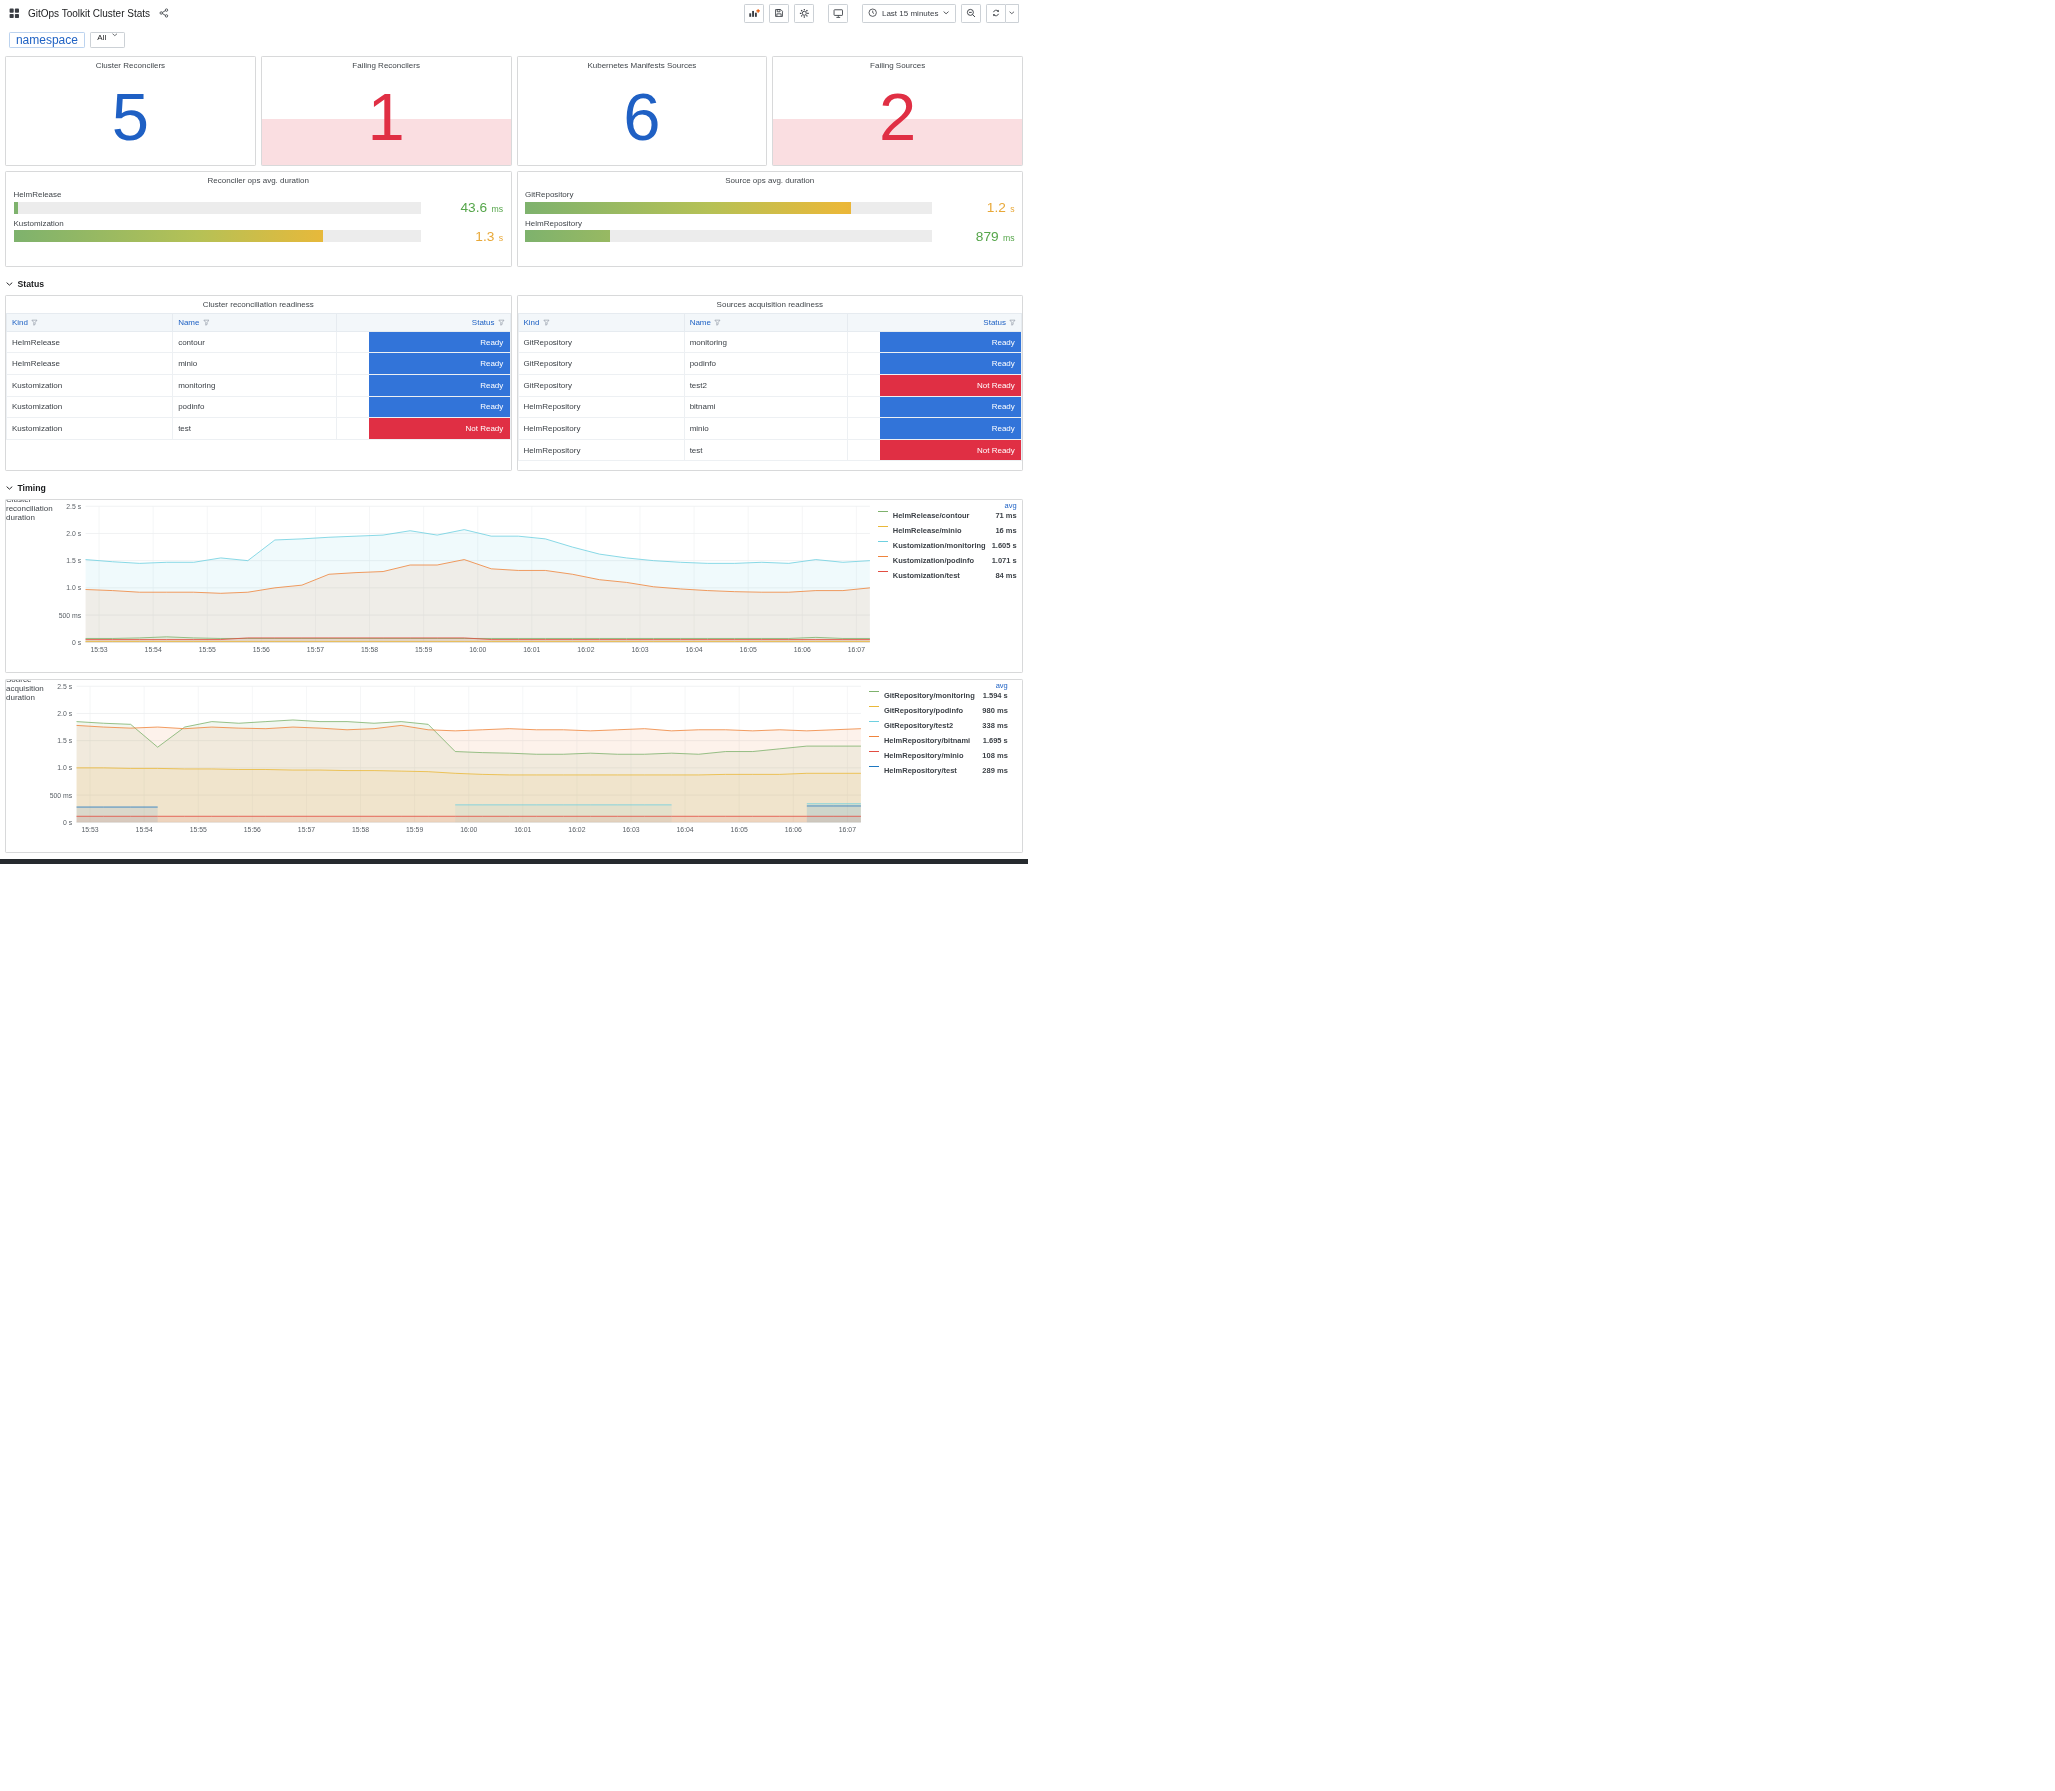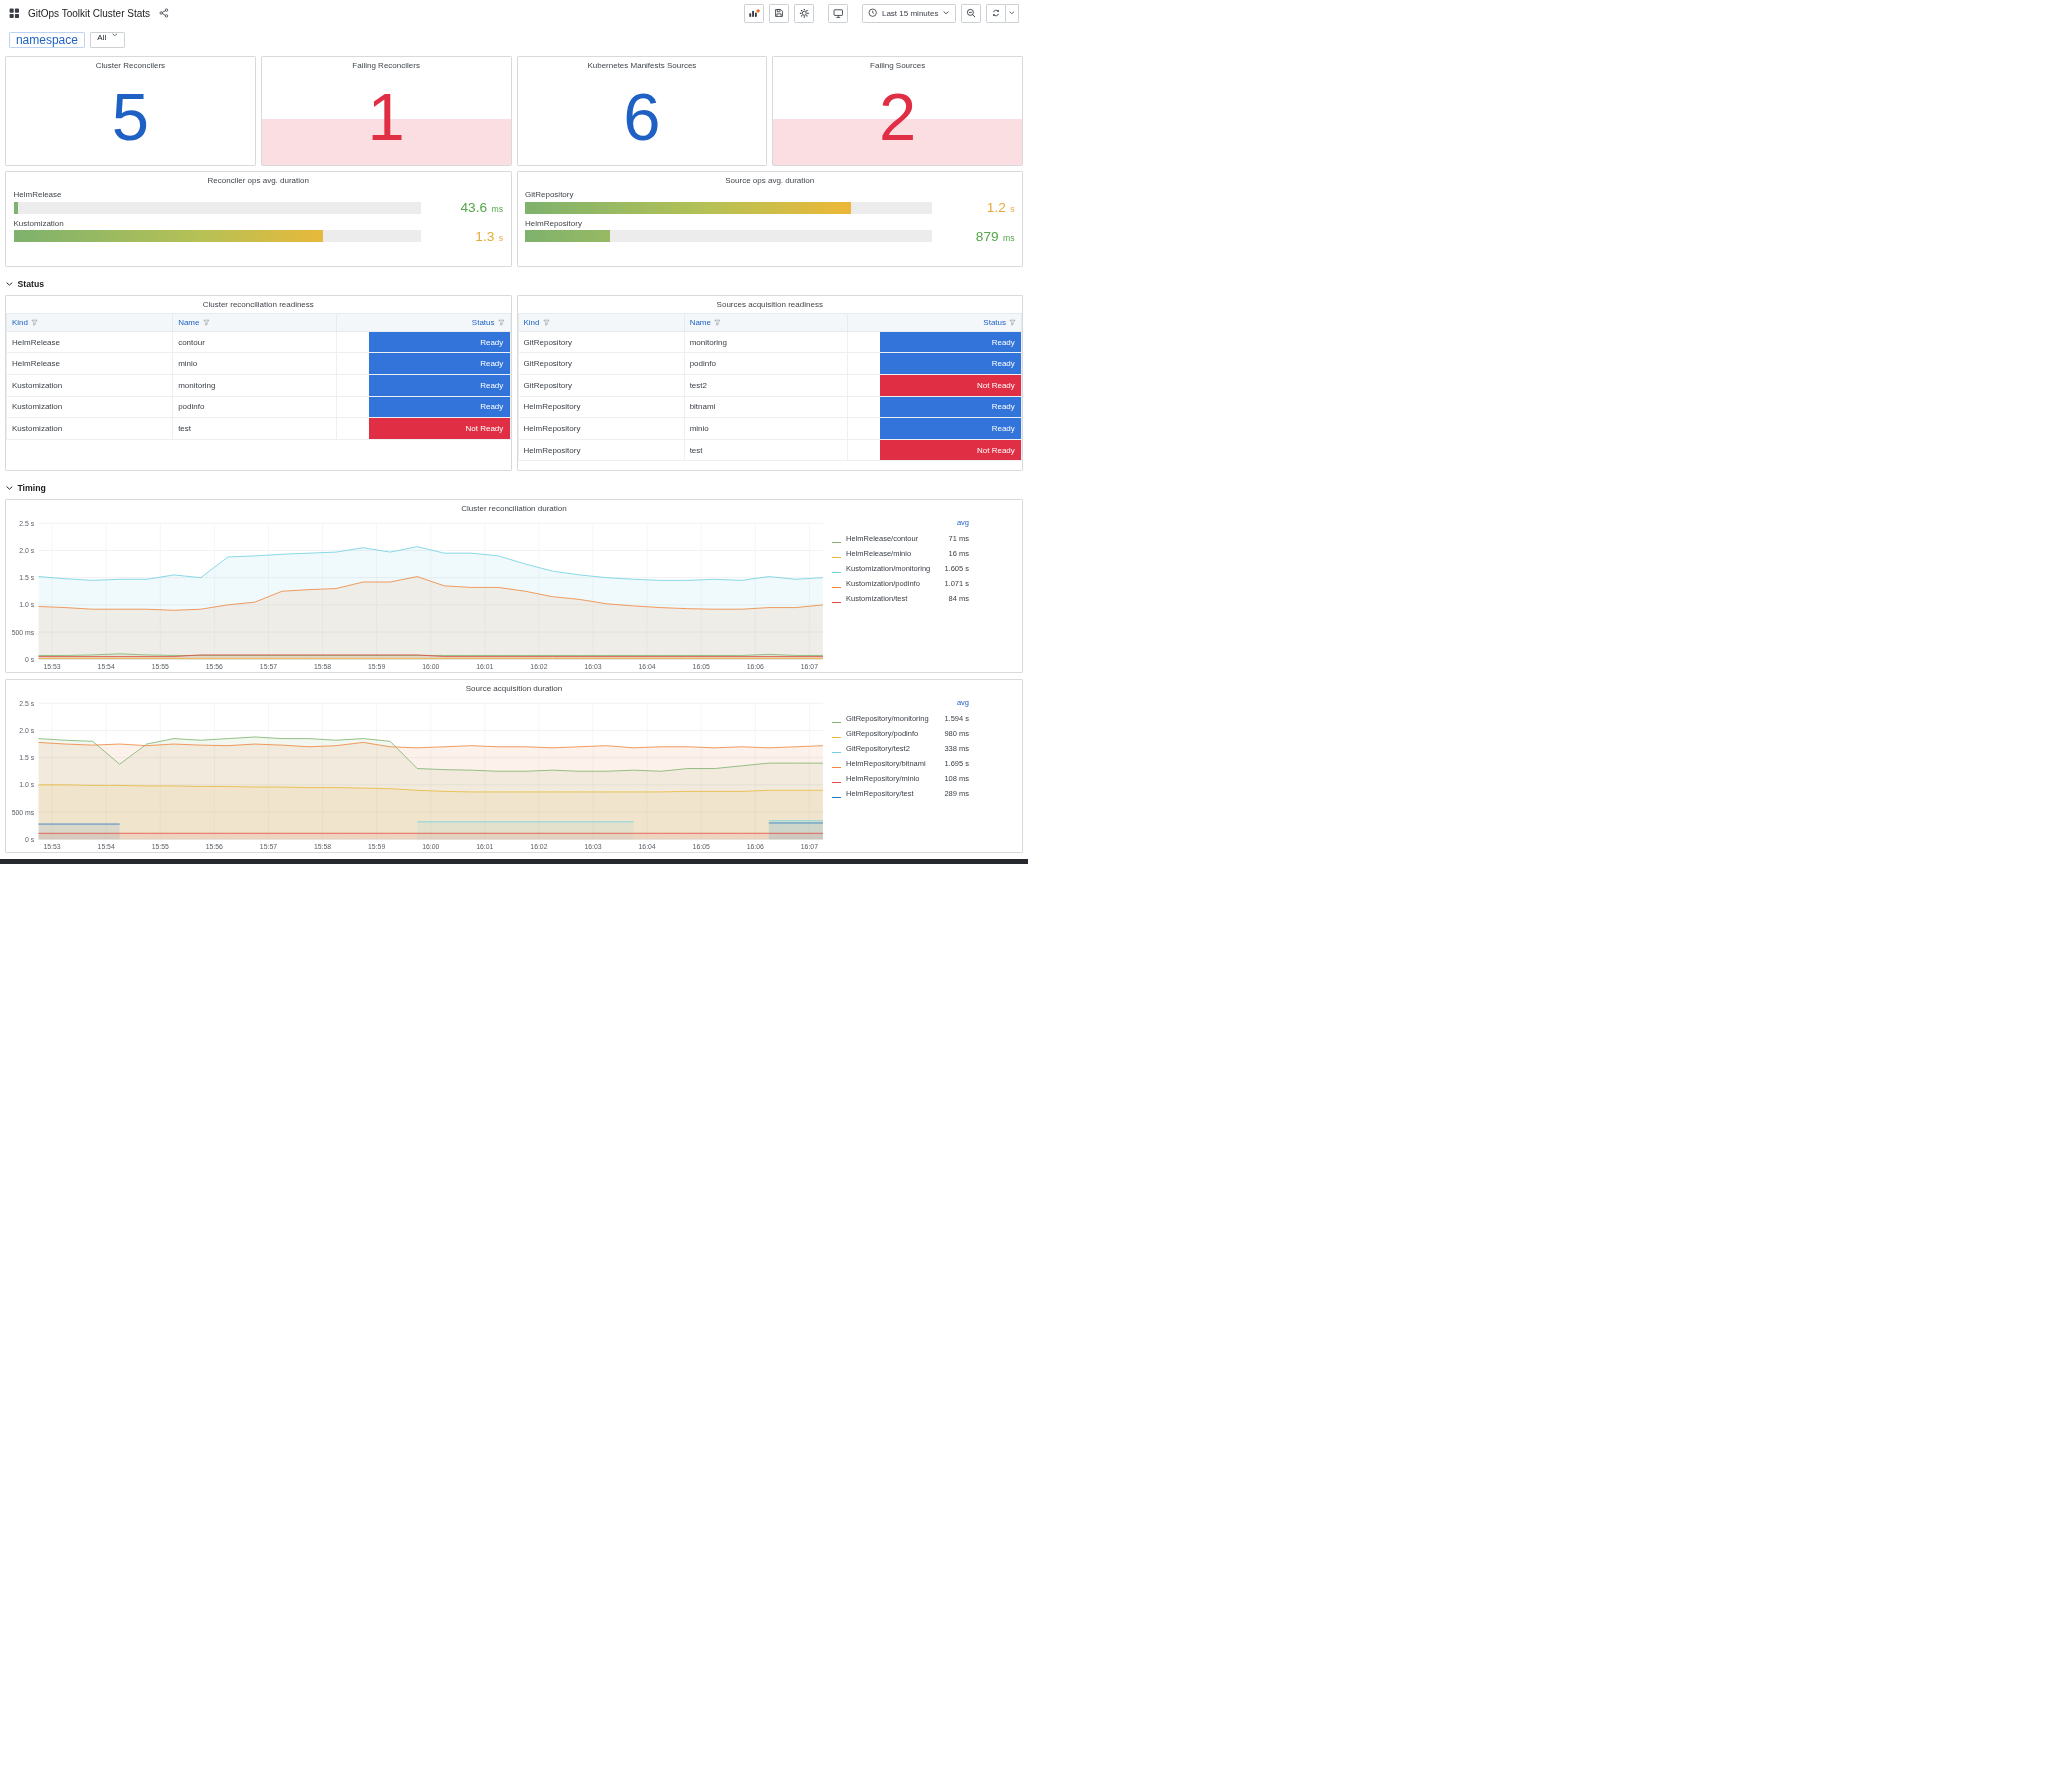--- a/index.html
+++ b/index.html
@@ -73,26 +73,26 @@
   .rtable th {
     background:#f3f7fa; color:#1f62c4; font-weight:400; height:18px;
     padding:0 5px; border:0.6px solid #e6ebf0; cursor:pointer;
   }
   .rtable th .th-inner { display:flex; align-items:center; gap:3.1px; }
   .rtable th.right .th-inner { justify-content:flex-end; }
   .rtable td { border:0.6px solid #edf0f3; height:20.6px; padding:0 5px; color:#3d4248; }
   .rtable td.status { padding:0; }
   .status-inner { height:20.6px; display:flex; align-items:center; justify-content:flex-end; padding-right:6.2px; color:#fff;margin-left:32px; }
   
-  .chart-panel { height:174px; margin-bottom:6.2px; display:flex; flex-direction:column; }
+  .chart-panel { height:174px; margin-bottom:6.2px; display:flex; }
   .chart-body { flex:1; display:flex; min-height:0; }
   .chart-plot { flex:1; position:relative; }
   .chart-legend { width:195px; padding:0 53px 0 3.7px; font-size:7.5px; color:#3d4248; }
   .legend-head { text-align:right; color:#1f62c4; height:11.2px; line-height:11.2px; }
-  .legend-item { display:flex; align-items:flex-end; gap:5px; height:15px; }
+  .legend-item { display:flex; align-items:flex-start; gap:5px; height:15px;font-weight:bold; }
   .legend-marker { width:9.4px; height:0; border-top:1.2px solid #999; flex:none; }
   .legend-name { flex:1; cursor:pointer; white-space:nowrap; overflow:hidden; }
   .legend-value { text-align:right; white-space:nowrap; }
   .bottom-strip { height:5px; background:#262a2e; margin-top:3.7px; }
 </style>
 </head>
 <body>
 
 <header class="navbar">
   <div class="nav-left">

